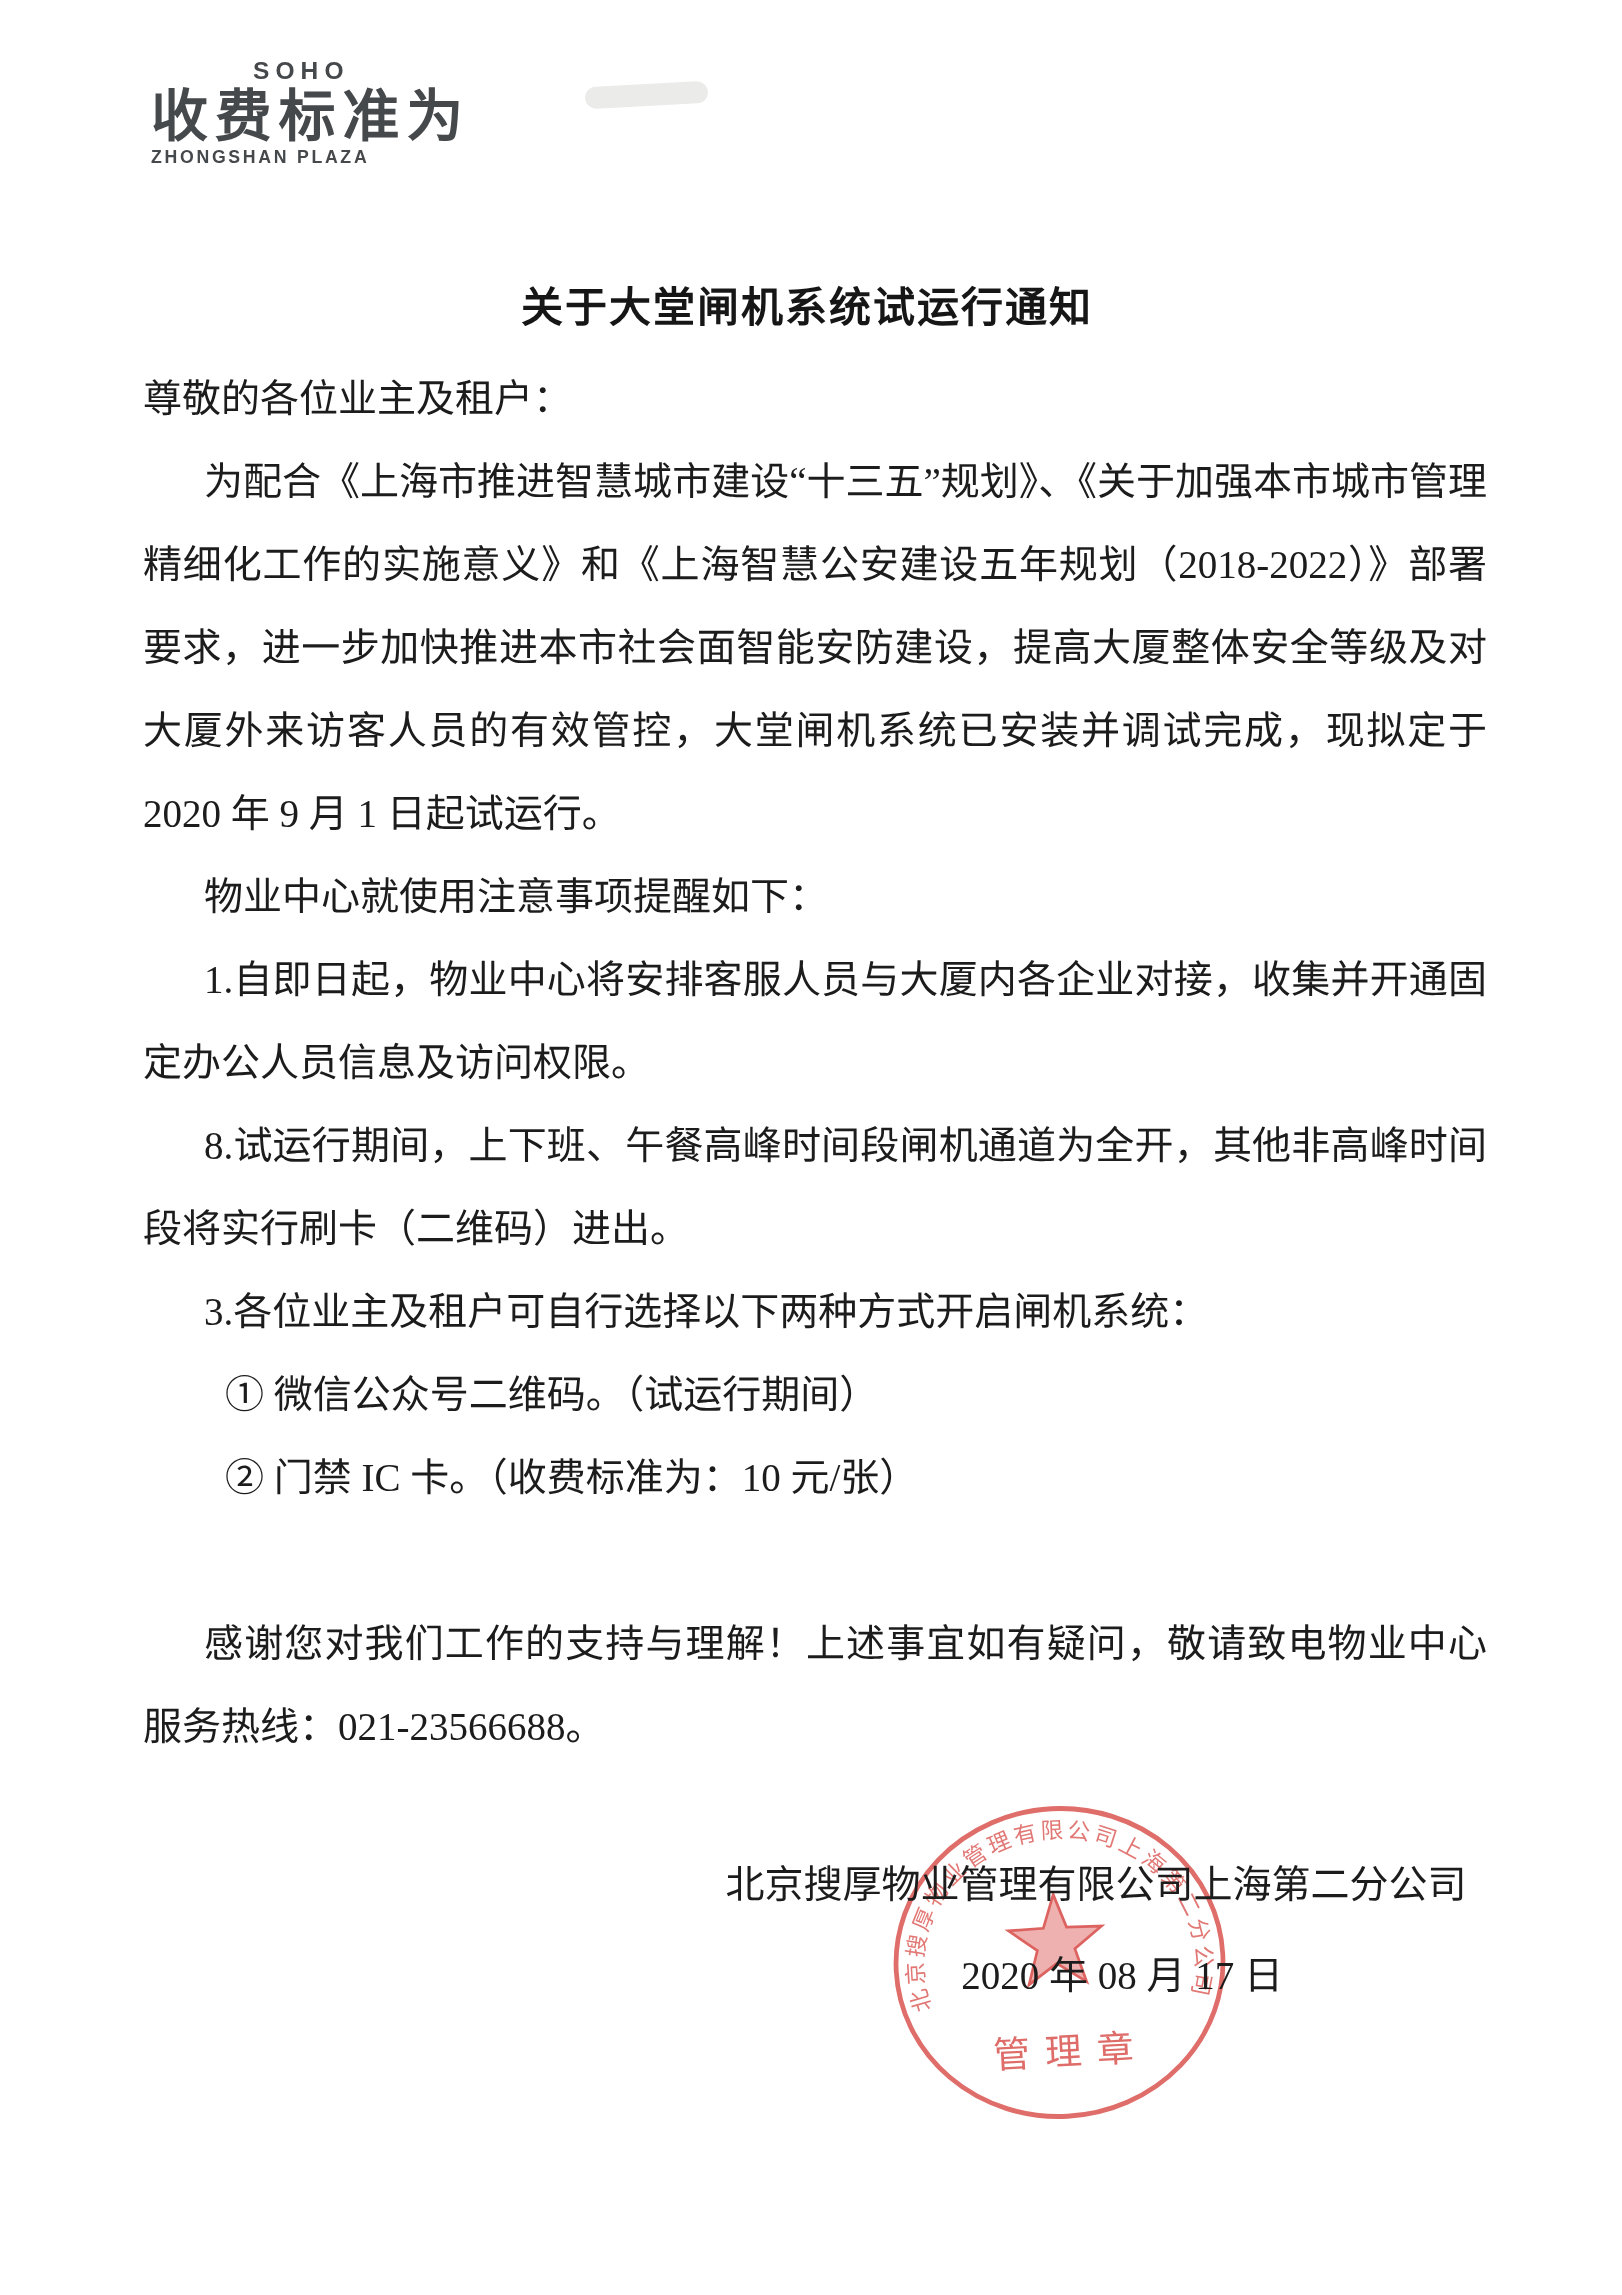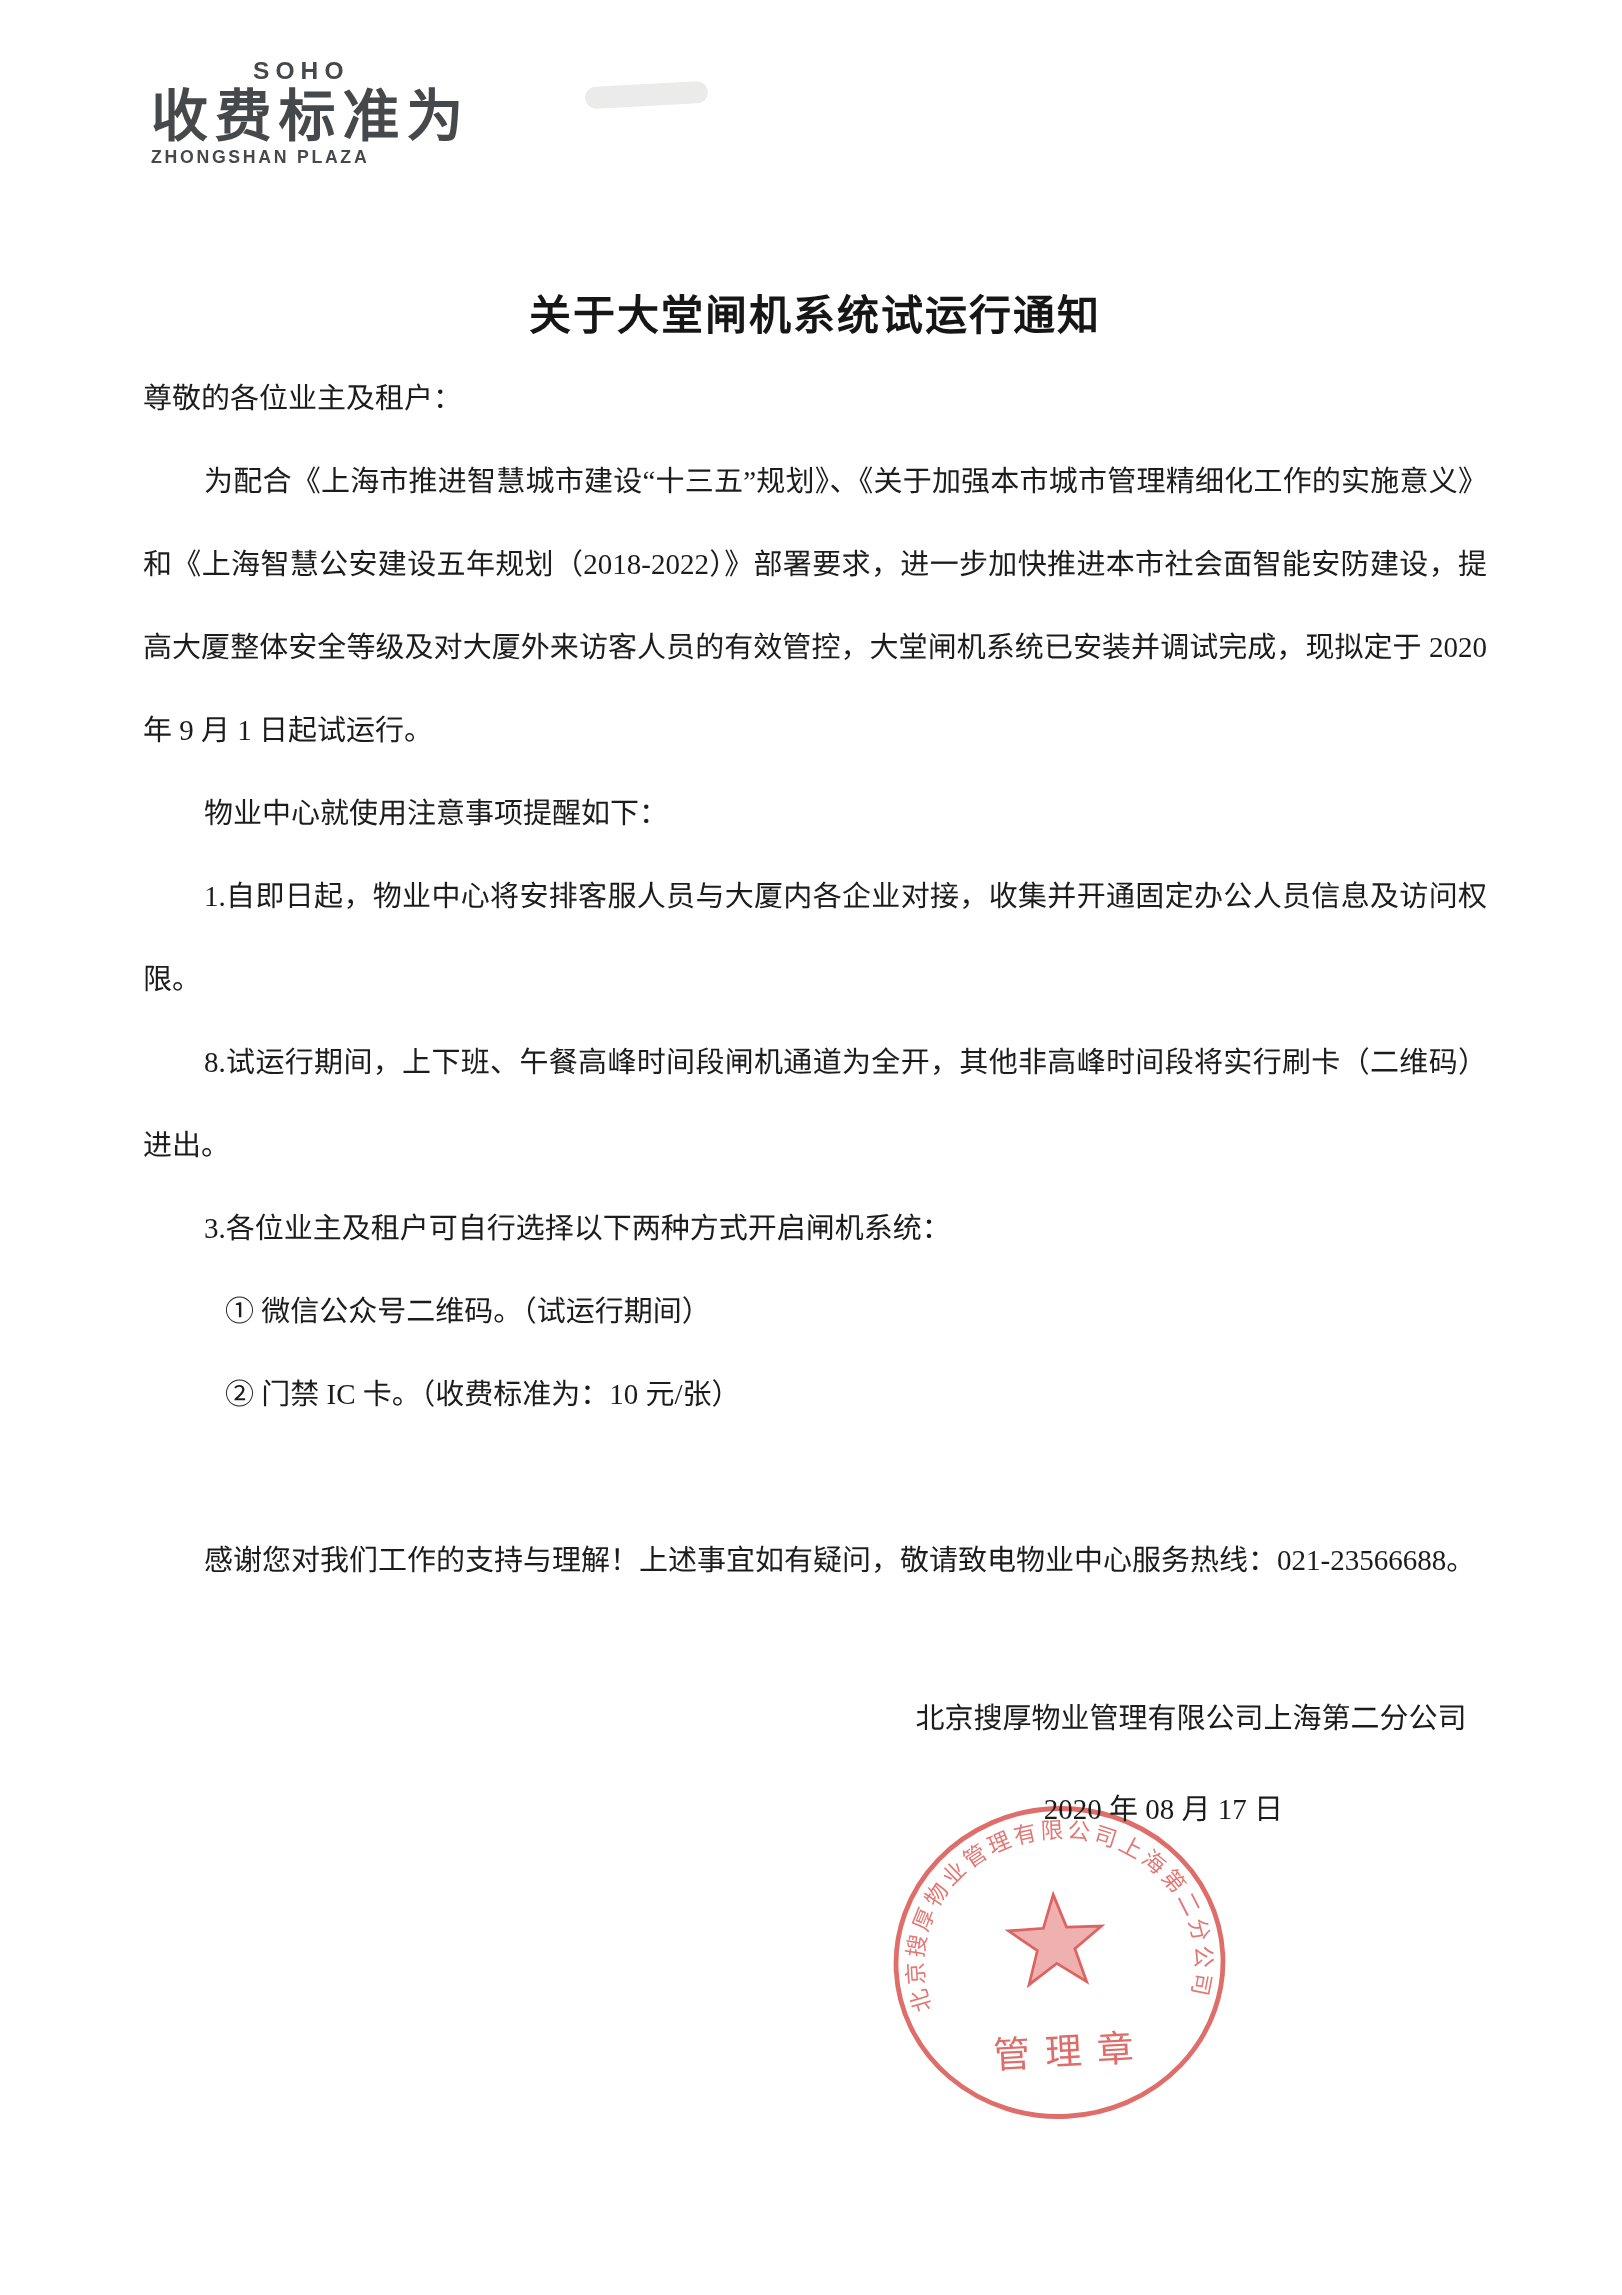--- a/index.html
+++ b/index.html
@@ -26,29 +26,29 @@
   .smudge {
     position:absolute; left:585px; top:84px;
     width:123px; height:22px;
     background:#ebebe9; border-radius:11px;
     transform:rotate(-3deg);
   }
 
   
   .title {
     position:absolute; top:273px; left:0; width:100%;
-    margin:8px; text-align:center;
+    margin:0; text-align:center;
     font-size:42px; font-weight:700; letter-spacing:2px;
     color:#161616;
   }
 
   
   .content {
     position:absolute; left:143px; top:357px; width:1344px;
-    font-size:29px; line-height:83px;
+    font-size:39px; line-height:83px;
     z-index:2;
   }
   .content p { margin:0; text-align:justify; }
   .content p.indent { text-indent:61px; }
   .content p.sub { padding-left:82px; text-indent:0; text-align:left; }
   .content p.closing { margin-top:83px; }
 
   .company   { text-align:right; padding-right:20.4px;  margin-top:75px; }
   .sign-date { text-align:right; padding-right:204px; margin-top:8.2px; }
 

